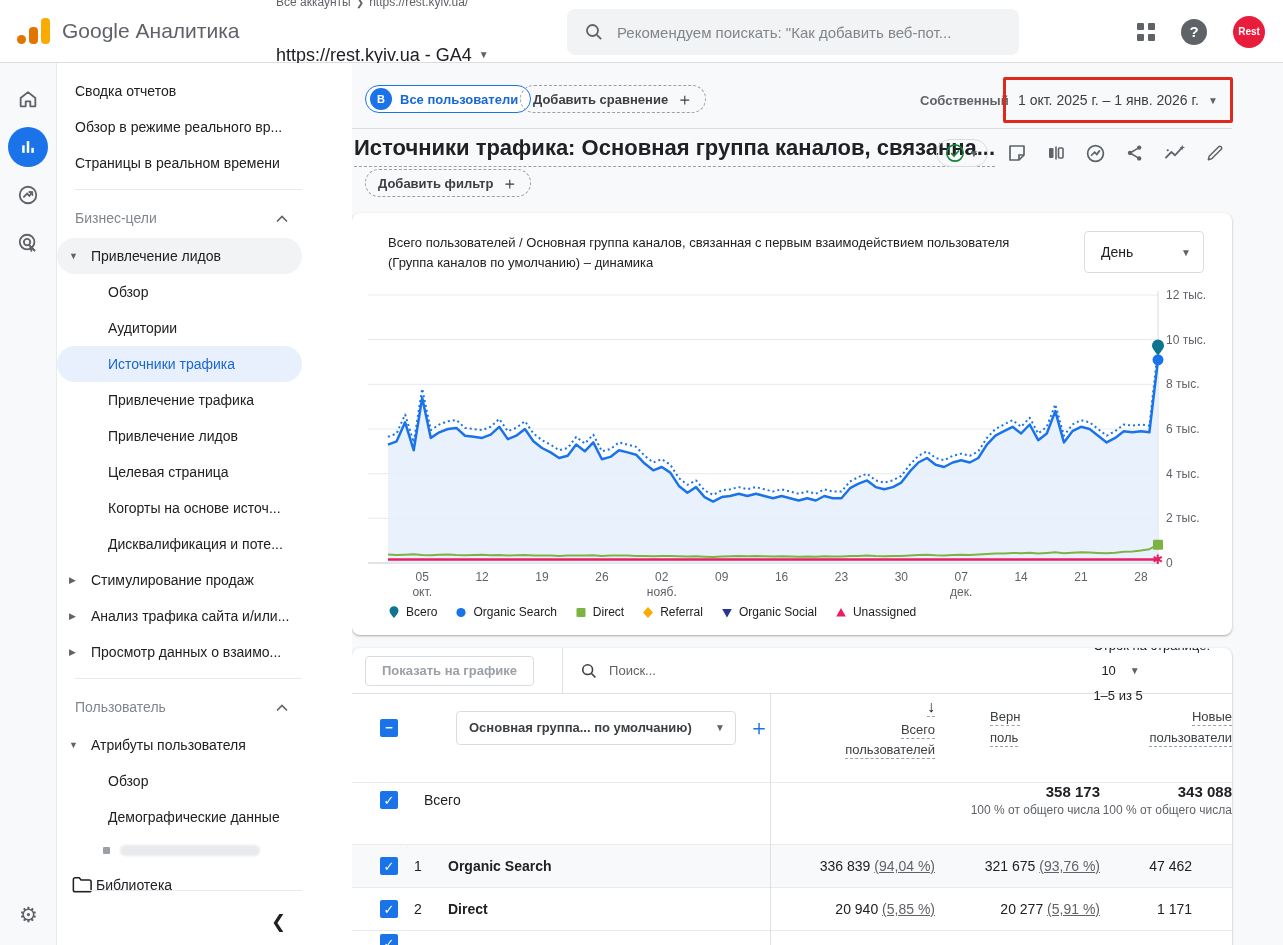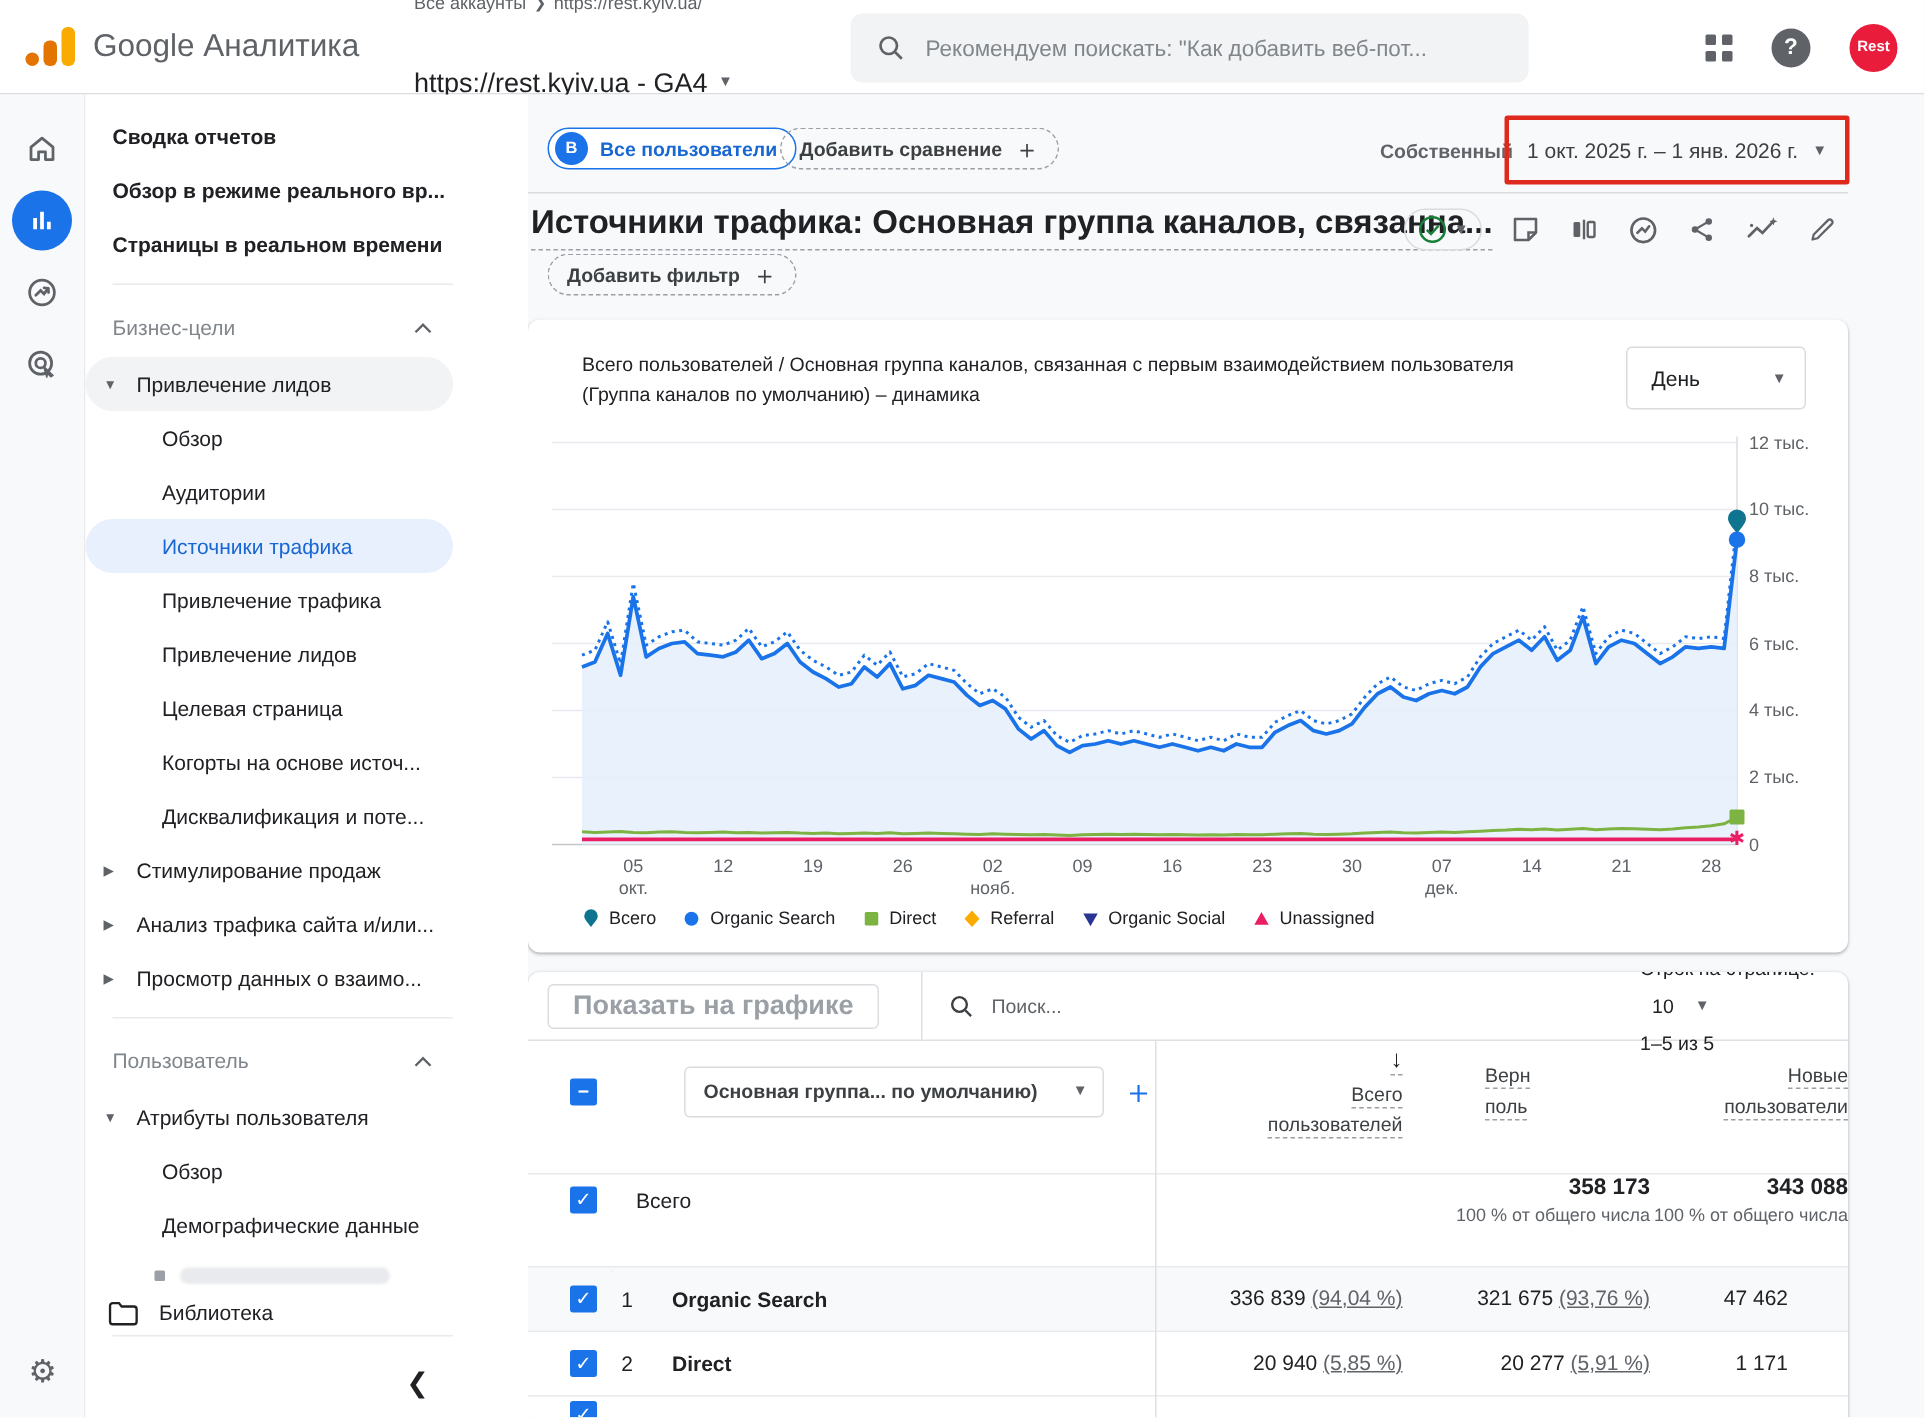--- a/index.html
+++ b/index.html
@@ -30,33 +30,33 @@
 
   
   .bodyrow { display:flex; height:882px; }
   .rail { width:57px; background:#f8f9fa; border-right:1px solid #e8eaed; position:relative; display:flex; flex-direction:column; align-items:center; padding-top:16px; gap:8px; flex-shrink:0; }
   .rail-ic { width:40px; height:40px; display:flex; align-items:center; justify-content:center; color:#5f6368; }
   .rail-ic.active-circle { background:#1a73e8; border-radius:50%; }
   .rail-gear { position:absolute; bottom:18px; left:0; width:57px; display:flex; justify-content:center; font-size:21px; color:#5f6368; }
 
   
   .sidebar { width:295px; background:#fff; flex-shrink:0; position:relative; padding-top:10px; font-size:14px; }
-  .side-item { height:36px; display:flex; align-items:center; padding-left:18px; margin-right:50px; color:#202124; border-radius:0 18px 18px 0; white-space:nowrap;font-weight:bold; }
+  .side-item { height:36px; display:flex; align-items:center; padding-left:18px; margin-right:50px; color:#202124; border-radius:0 18px 18px 0; white-space:nowrap; }
   .side-div { border-top:1px solid #e8eaed; margin:8px 50px 8px 18px; }
   .side-sect { height:40px; display:flex; align-items:center; justify-content:space-between; padding:0 14px 0 18px; margin-right:50px; color:#80868b; font-size:14px; }
   .chev-up { font-size:9px; color:#5f6368; transform:translateY(1px); }
   .side-group { height:36px; display:flex; align-items:center; gap:12px; padding-left:12px; margin-right:50px; border-radius:18px; }
   .side-group.expanded { background:#f1f3f4; }
   .tri { font-size:9px; color:#5f6368; width:10px; }
   .side-child { height:36px; display:flex; align-items:center; padding-left:51px; margin-right:50px; border-radius:18px; white-space:nowrap; }
   .side-child.active { background:#e8f0fe; color:#1967d2; }
   .ghost-item { height:30px; display:flex; align-items:center; gap:10px; padding-left:46px; margin-right:50px; }
   .ghost-dot { width:7px; height:7px; background:#9aa0a6; border-radius:1px; }
   .ghost-bar { width:140px; height:11px; background:#e8eaed; border-radius:6px; filter:blur(1px); }
-  .side-lib { height:36px; display:flex; align-items:flex-start; gap:14px; padding-left:15px; margin-right:50px; margin-top:2px; }
+  .side-lib { height:36px; display:flex; align-items:center; gap:4px; padding-left:15px; margin-right:50px; margin-top:2px; }
   .side-bottom { position:absolute; bottom:0; left:0; right:0; }
   .collapse-row { height:46px; display:flex; align-items:center; justify-content:flex-end; padding-right:66px; }
   .collapse-ic { font-size:18px; color:#202124; font-weight:bold; }
 
   
   .main { position:relative; flex:1; background:#f8f9fa; overflow:hidden; }
   .chip { display:inline-flex; align-items:center; gap:8px; height:28px; border-radius:16px; font-size:13px; font-weight:bold; color:#3c4043; padding:0 12px; background:#fff; }
   .chip.segment { border:1px solid #1a73e8; color:#1967d2; padding-left:4px; position:absolute; left:13px; top:22px; }
   .seg-badge { width:22px; height:22px; border-radius:50%; background:#1a73e8; color:#fff; font-size:11px; font-weight:bold; display:flex; align-items:center; justify-content:center; }
   .chip.dashed { border:1px dashed #9aa0a6; background:transparent; }
@@ -74,21 +74,21 @@
   .card { position:absolute; left:0; width:880px; background:#fff; border-radius:8px; box-shadow:0 1px 2px rgba(60,64,67,.3), 0 1px 3px rgba(60,64,67,.15); }
   .chart-card { top:150px; height:422px; }
   .chart-sub { position:absolute; left:36px; top:20px; width:660px; font-size:13px; color:#202124; line-height:1.55; }
   .gran-select { position:absolute; right:28px; top:18px; width:120px; height:42px; border:1px solid #dadce0; border-radius:4px; display:flex; align-items:center; justify-content:space-between; padding:0 12px 0 16px; font-size:14px; color:#202124; }
   .chart-svg { position:absolute; left:0; top:68px; }
   .legend { position:absolute; left:36px; top:392px; display:flex; align-items:center; gap:18px; font-size:12px; color:#202124; }
   .legend .li { display:flex; align-items:center; gap:6px; }
 
   .table-card { top:585px; height:380px; overflow:hidden; }
   .tctrl { height:46px; display:flex; align-items:center; border-bottom:1px solid #e0e0e0; }
-  .show-graph-btn { margin-left:13px; height:30px; border:1px solid #dadce0; border-radius:4px; background:#fff; color:#9aa0a6; font-size:18px; font-weight:bold; padding:0 16px; display:flex; align-items:center; }
+  .show-graph-btn { margin-left:13px; height:30px; border:1px solid #dadce0; border-radius:4px; background:#fff; color:#9aa0a6; font-size:13px; font-weight:bold; padding:0 16px; display:flex; align-items:center; }
   .tctrl-div { width:1px; height:46px; background:#e0e0e0; margin-left:28px; }
   .tsearch { display:flex; align-items:center; gap:12px; margin-left:18px; color:#5f6368; font-size:13px; flex:1; }
   .tctrl-right { display:flex; align-items:flex-start; gap:10px; margin-right:22px; font-size:13px; color:#202124;flex-direction:column; }
   .rpp-val { display:flex; align-items:center; gap:14px; margin-left:8px; margin-right:24px; }
   .vdiv { position:absolute; left:418px; top:46px; bottom:0; width:1px; background:#e0e0e0; }
   .thead { height:64px; display:grid; grid-template-columns:56px 340px 22px 165px 165px 132px; align-items:center; }
   .cb { width:18px; height:18px; border-radius:2px; background:#1a73e8; color:#fff; font-size:13px; display:flex; align-items:center; justify-content:center; margin-left:28px; flex-shrink:0; }
   .cb.ind::after { content:"\2212"; font-weight:bold; }
   .cb.chk::after { content:"\2713"; }
   .dim-select { margin-left:48px; width:280px; height:34px; border:1px solid #dadce0; border-radius:4px; display:flex; align-items:center; justify-content:space-between; padding:0 10px 0 12px; font-size:13px; color:#3c4043;font-weight:bold; }

